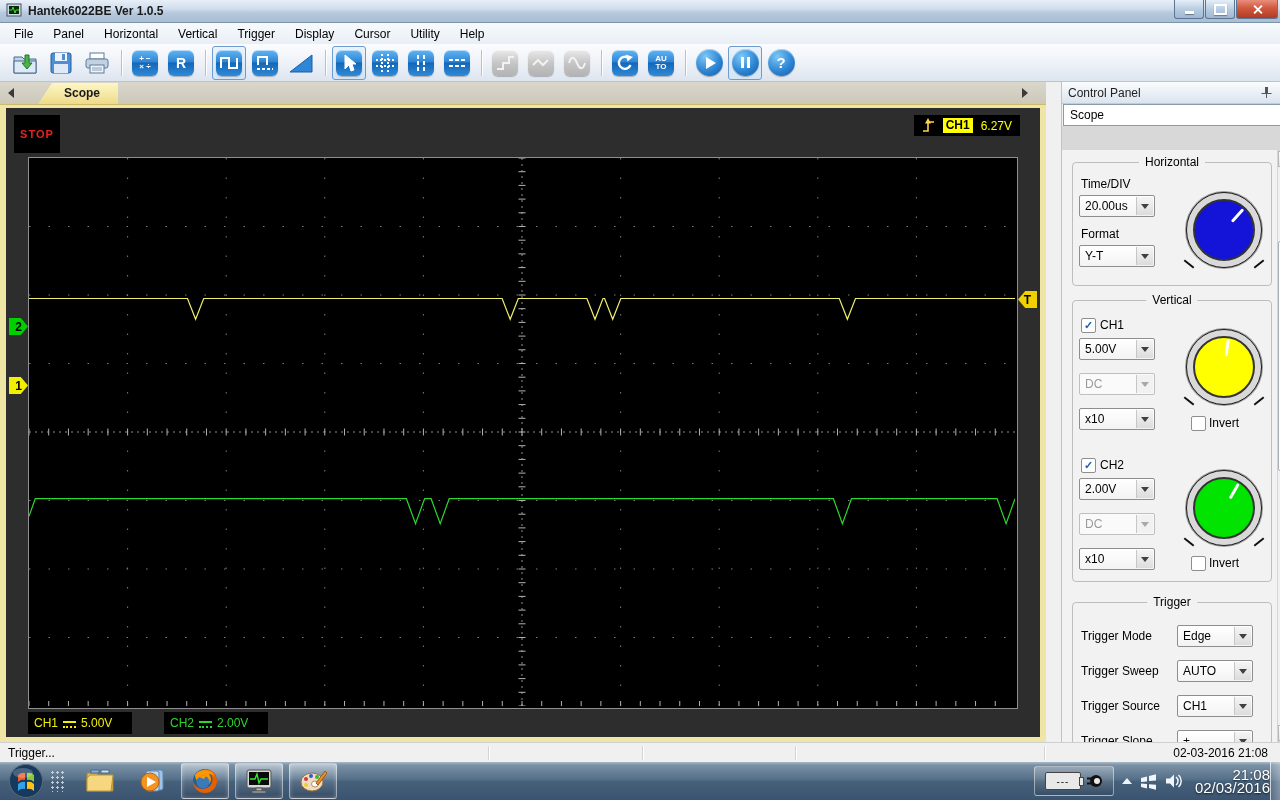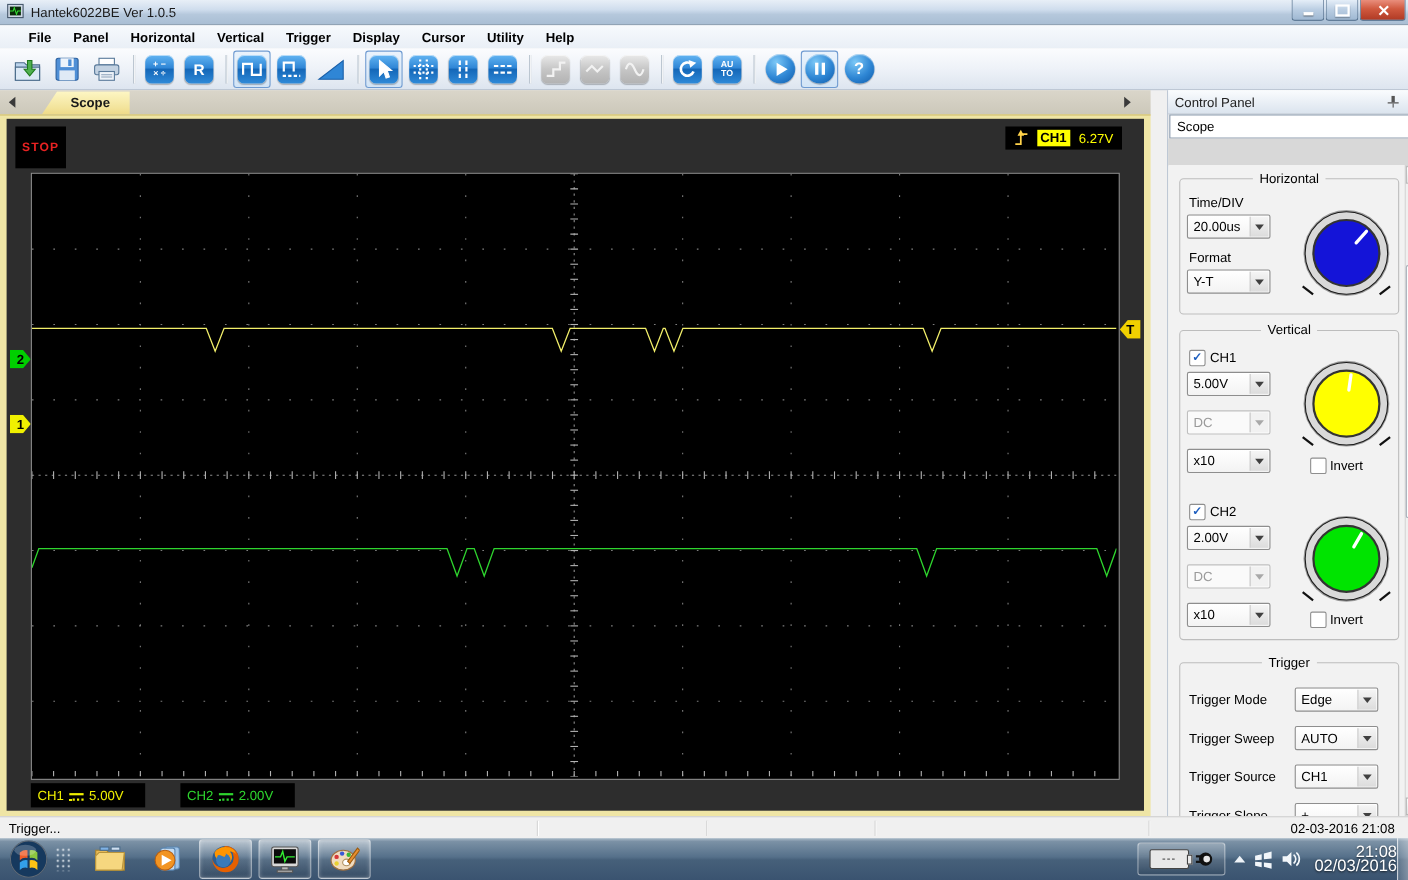--- a/index.html
+++ b/index.html
@@ -4,33 +4,33 @@
 <style>
   html,body{margin:0;padding:0;background:#000;}
   #app{position:relative;width:1280px;height:800px;overflow:hidden;
        font-family:"Liberation Sans",sans-serif;font-size:12px;color:#000;
        background:#f0f0f0;user-select:none;}
   
   .titlebar{position:absolute;left:0;top:0;width:1280px;height:22px;
     background:linear-gradient(180deg,#e8eff7 0%,#cfdded 40%,#b5c8dc 60%,#a9bed4 100%);
     border-bottom:1px solid #7d93a9;display:flex;align-items:center;}
   .titlebar .appico{margin:0 6px 0 6px;}
-  .titlebar .title{font-size:12px;color:#1a1a1a;}
+  .titlebar .title{font-size:12px;color:#1a1a1a;font-weight:bold;}
   .wincontrols{position:absolute;right:2px;top:0;display:flex;}
   .wbtn{width:28px;height:18px;border:1px solid #5a7693;border-top:none;border-radius:0 0 3px 3px;
     background:linear-gradient(180deg,#e5eef8,#b9cde2 50%,#9fb8d2);display:flex;align-items:center;justify-content:center;margin-left:1px;}
   .wbtn.close{width:40px;background:linear-gradient(180deg,#e98e7c,#d0593f 45%,#b03a24);}
   .glyph-min{width:9px;height:3px;background:#fff;box-shadow:0 1px 1px rgba(0,0,0,.4);margin-top:7px;}
   .glyph-max{width:9px;height:7px;border:2px solid #fff;box-shadow:0 1px 1px rgba(0,0,0,.3);}
   .glyph-x{position:relative;width:11px;height:11px;}
   .glyph-x::before,.glyph-x::after{content:"";position:absolute;left:5px;top:0;width:2px;height:11px;background:#fff;}
   .glyph-x::before{transform:rotate(45deg);} .glyph-x::after{transform:rotate(-45deg);}
   
   .menubar{position:absolute;left:0;top:23px;width:1280px;height:21px;
-    background:linear-gradient(180deg,#f7fafd,#e9eff6);display:flex;align-items:center;padding-left:16px;box-sizing:border-box;font-weight:bold;}
+    background:linear-gradient(180deg,#f7fafd,#e9eff6);display:flex;align-items:center;padding-left:4px;box-sizing:border-box;}
   .menuitem{padding:2px 10px;font-size:12px;}
   
   .toolbar{position:absolute;left:0;top:44px;width:1280px;height:38px;
     background:linear-gradient(180deg,#fbfcfe 0%,#eef2f8 50%,#dde5ef 100%);
     border-bottom:1px solid #b9c4d2;display:flex;align-items:center;padding-left:8px;box-sizing:border-box;}
   .tbtn{width:32px;height:32px;display:flex;align-items:center;justify-content:center;margin-right:2px;border:1px solid transparent;border-radius:3px;}
   .tbtn.sel{border:1px solid #6f9bd1;background:linear-gradient(#eaf3fc,#d2e4f6);}
   .tsep{width:1px;height:26px;background:#b6c1cd;border-right:1px solid #fff;margin:0 5px;}
   .bsq{width:26px;height:26px;border-radius:6px;color:#fff;display:flex;flex-direction:column;align-items:center;justify-content:center;
     background:linear-gradient(180deg,#62b4f2 0%,#2f86d6 45%,#1467b8 50%,#2f8ad8 100%);

